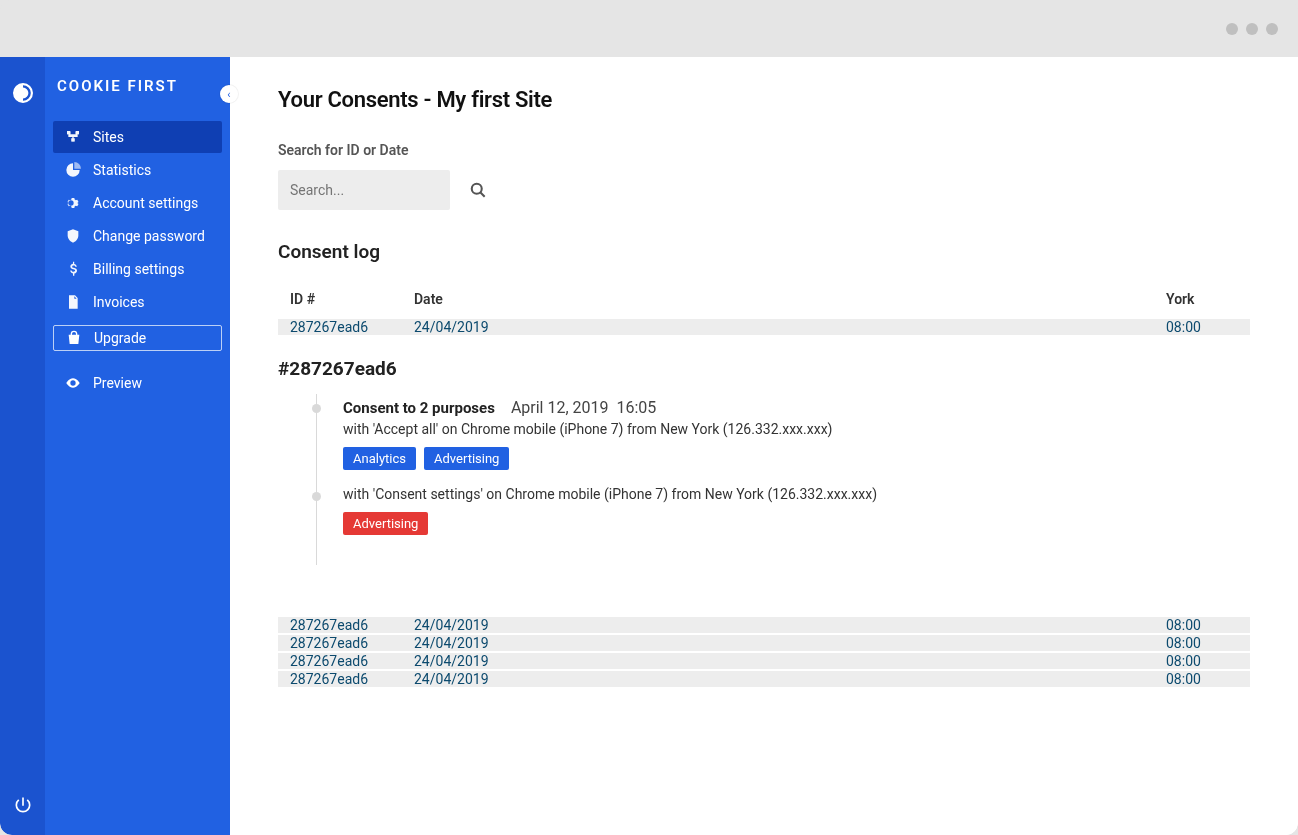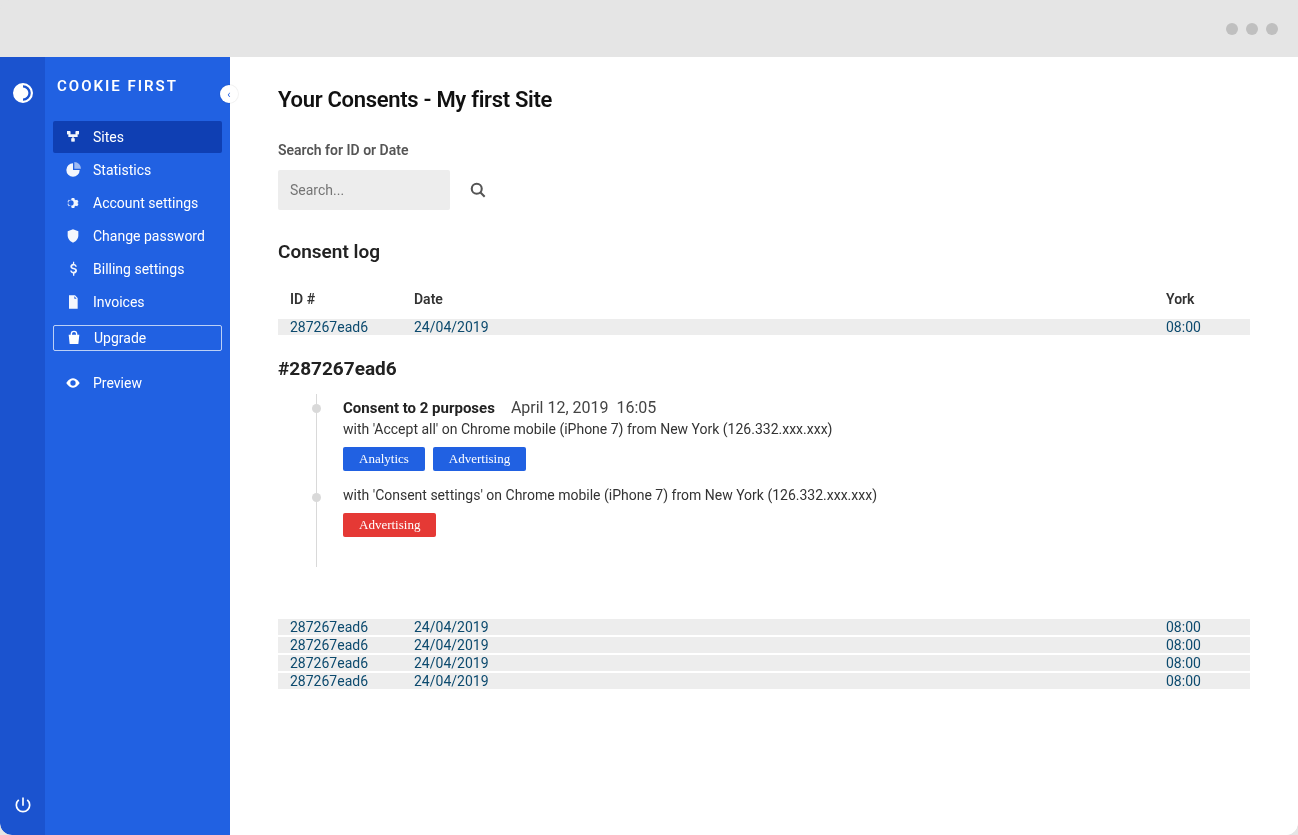--- a/index.html
+++ b/index.html
@@ -137,21 +137,21 @@
 .detail-id { font-size: 19px; font-weight:700; color:#222; margin: 20px 0 14px 0; }
 .timeline { border-left: 1px solid #d9d9d9; margin-left: 38px; padding-left: 26px; padding-top: 4px; padding-bottom: 30px; }
 .tl-item { position:relative; margin-bottom: 16px; }
 .tl-item:last-child { margin-bottom: 0; }
 .tl-dot { position:absolute; left:-31px; top:6px; width:9px; height:9px; background:#d9d9d9; border-radius:50%; }
 .tl-head { display:flex; gap: 16px; align-items:baseline; margin-bottom: 4px; flex-wrap:wrap; }
 .tl-head .ev-title { font-size:15px; font-weight:700; color:#222; }
 .tl-head .ev-date { font-size:16px; color:#444; }
 .tl-desc { font-size:14px; color:#333; margin-bottom:10px; }
 .tags { display:flex; gap:8px; }
-.tag { font-size:13px; color:#fff; background:#2161e2; padding: 4px 16px; border-radius:2px;font-family:Liberation Serif, serif; }
+.tag { font-size:13px; color:#fff; background:#2161e2; padding: 4px 10px; border-radius:2px; }
 .tag.revoke { background:#e53935; }
 
 .more-rows { margin-top: 50px; }
 .more-rows table.log td { background:#ededed; }
 
 svg { display:block; }
 </style>
 </head>
 <body>
 

